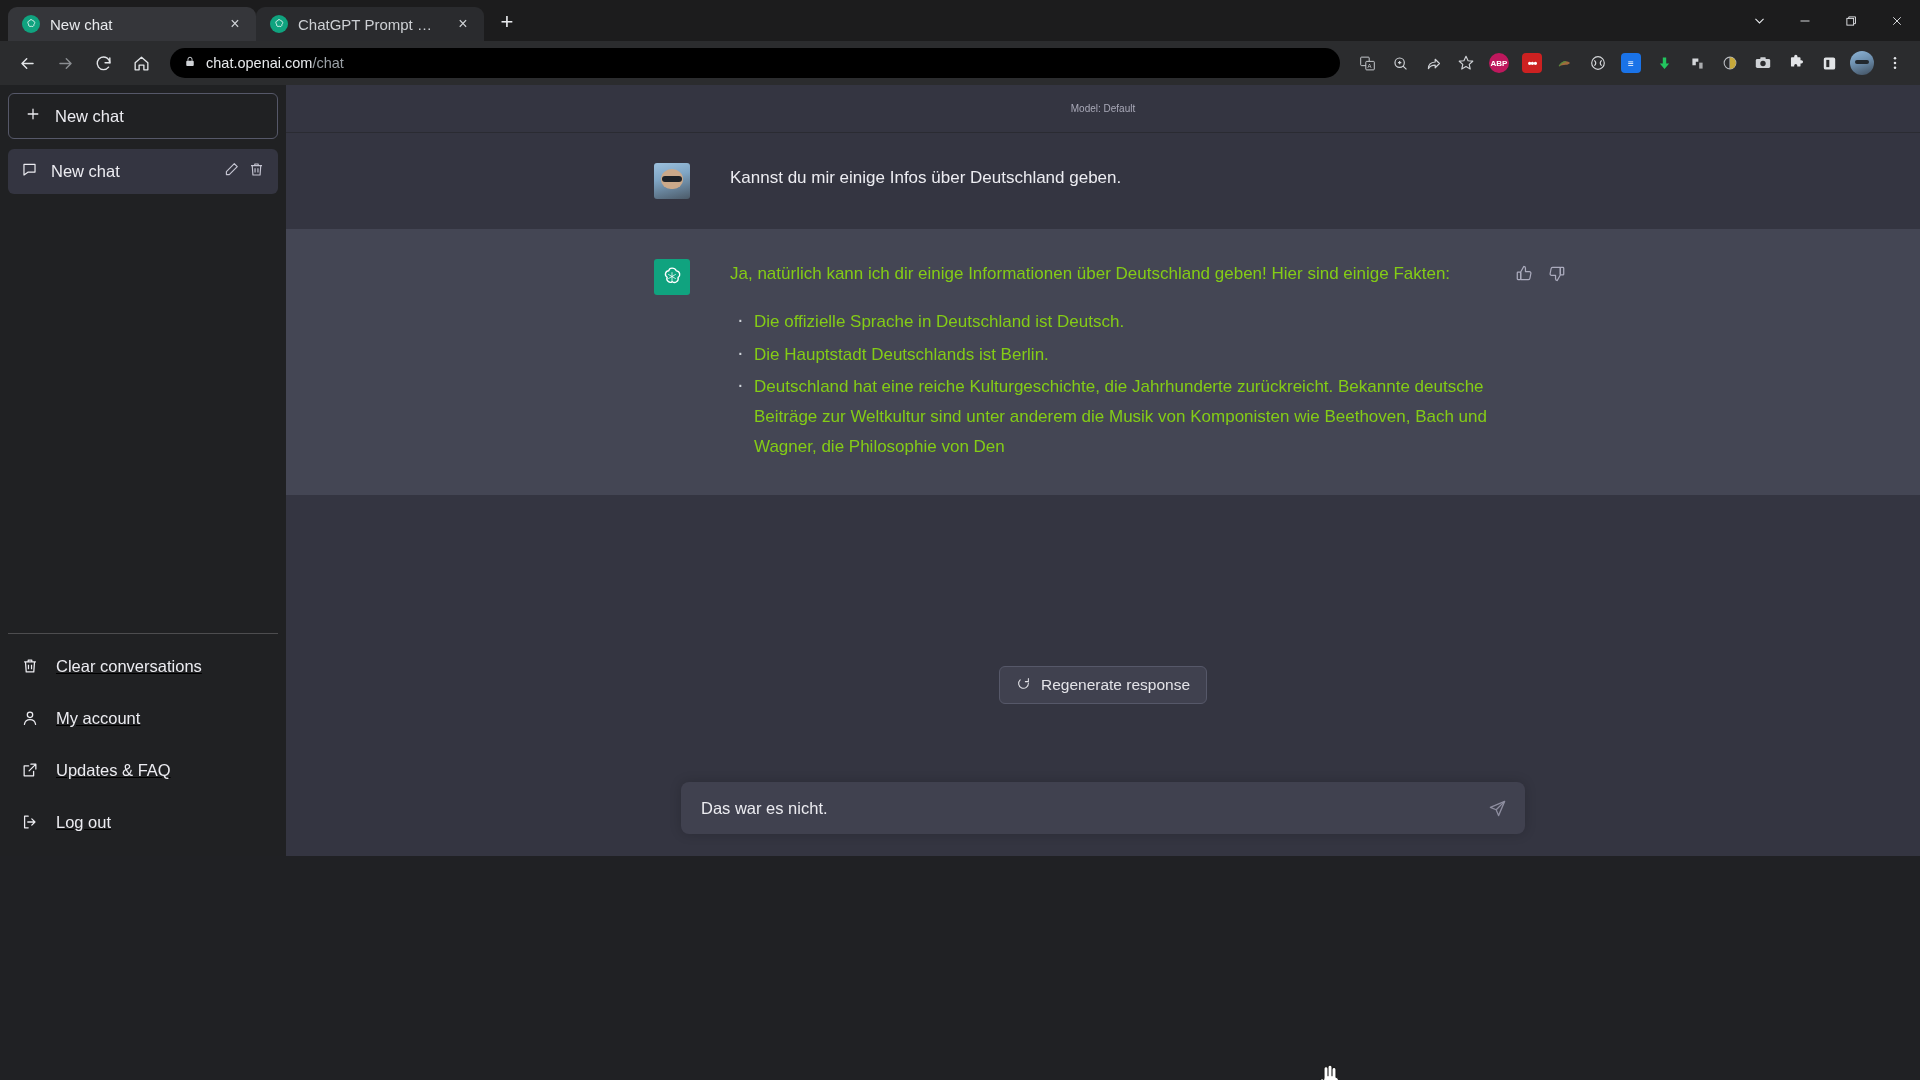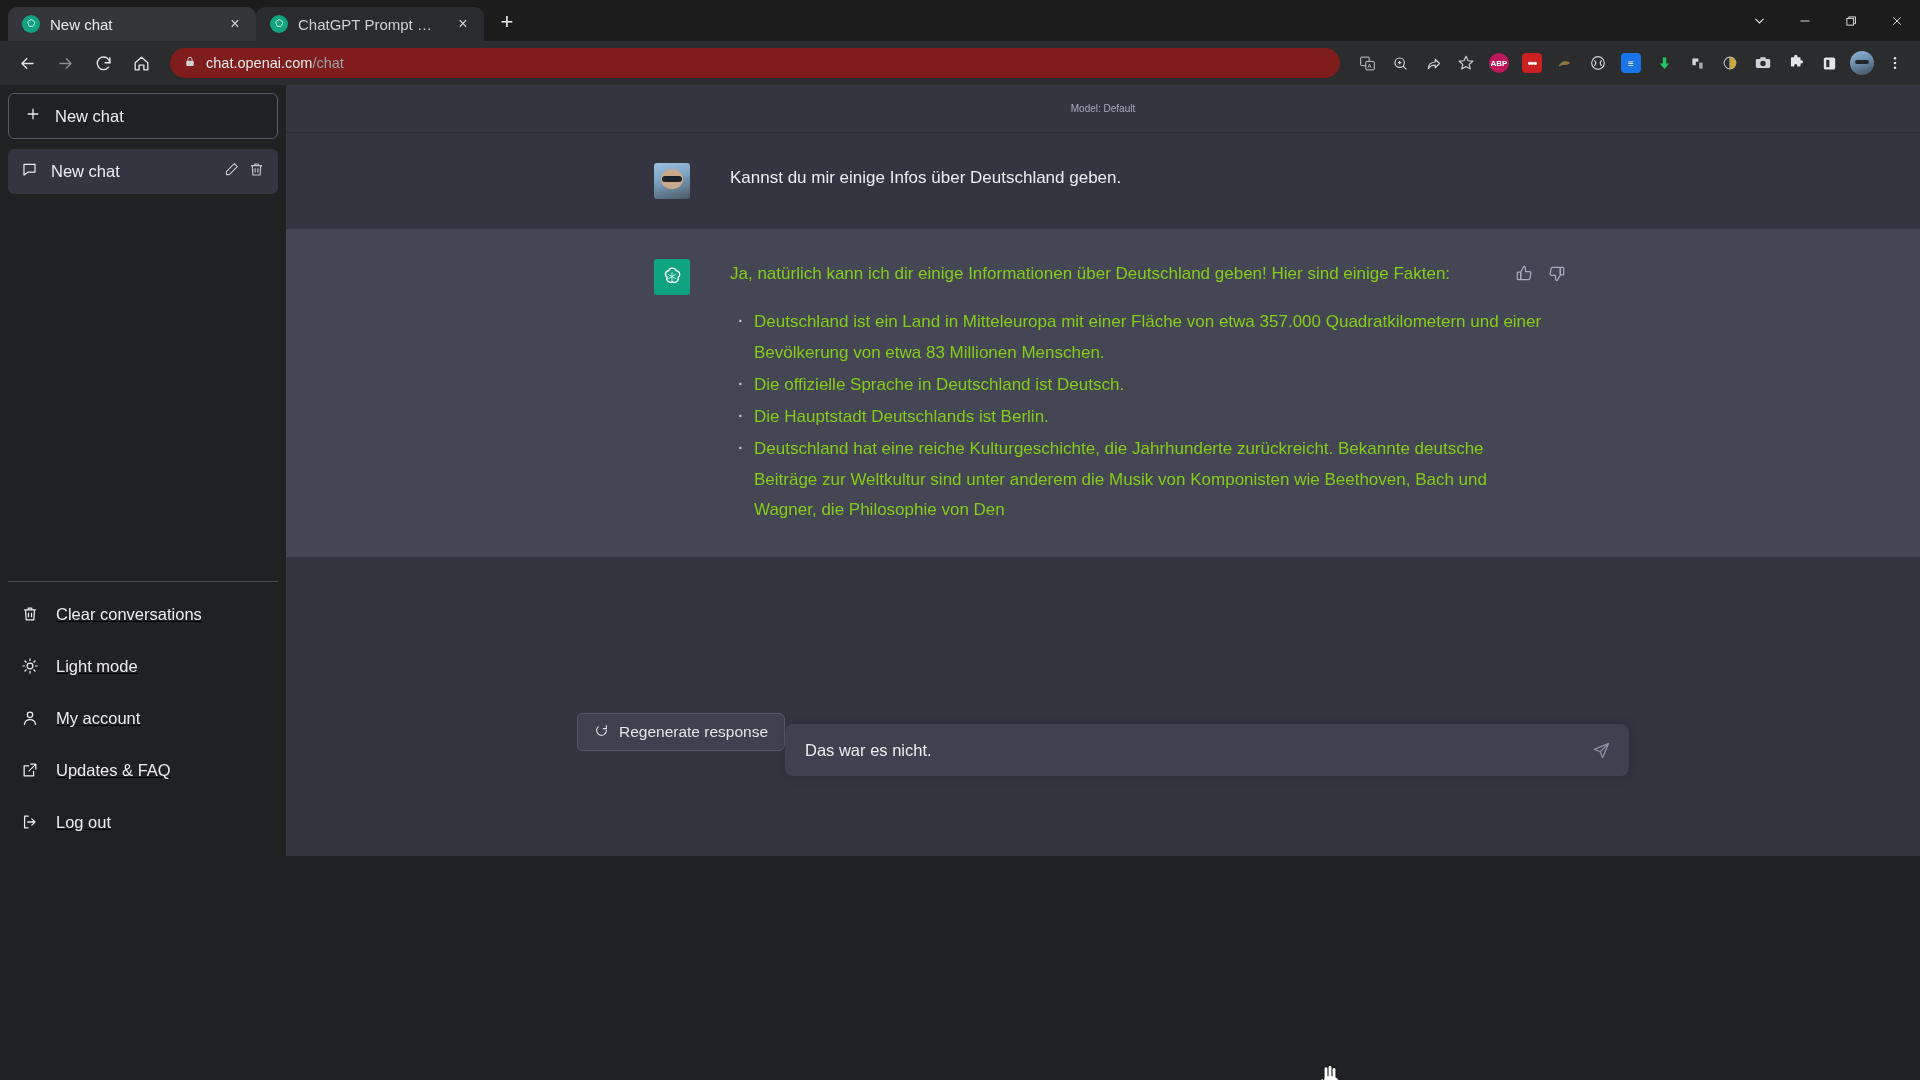--- a/index.html
+++ b/index.html
@@ -51,21 +51,21 @@
   .toolbar {
     height: 44px; background: #2b2c2e; display: flex; align-items: center;
     padding: 0 10px; gap: 4px; flex: none;
   }
   .nav-btn {
     width: 34px; height: 34px; display: flex; align-items: center;
     justify-content: center; color: #d6d8db; flex: none;
   }
   .nav-btn.dim { color: #8a8d91; }
   .omnibox {
-    flex: 1; height: 30px; background: #7f1d1d; border-radius: 16px;
+    flex: 1; height: 30px; background: #000000; border-radius: 16px;
     display: flex; align-items: center; padding: 0 14px; gap: 10px;
     margin: 7px 8px; font-size: 14.5px; color: #e8eaed; min-width: 0;
   }
   .url-main { color: #e8eaed; }
   .url-path { color: #9aa0a6; }
   .tb-icons { display: flex; align-items: center; gap: 3px; flex: none; }
   .tb-icon {
     width: 30px; height: 30px; display: flex; align-items: center;
     justify-content: center; color: #cfd2d6; flex: none; position: relative;
   }
@@ -157,22 +157,22 @@
     font-size: 20px; color: #d1d5db;
   }
   .feedback {
     position: absolute; right: 40px; top: 32px; display: flex; gap: 8px; color: #acacbe;
   }
   .fb-btn { width: 24px; height: 24px; display: flex; align-items: center; justify-content: center; }
 
   
   .composer-area {
     position: absolute; left: 0; right: 0; bottom: 0; height: 190px;
-    display: flex; flex-direction: row; align-items: center;
-    justify-content: center; padding-bottom: 22px; pointer-events: none;
+    display: flex; flex-direction: column; align-items: center;
+    justify-content: space-between; padding-bottom: 22px; pointer-events: none;
   }
   .regen-btn {
     background: #40414f; border: 1px solid #565869; border-radius: 6px;
     height: 38px; display: inline-flex; align-items: center; gap: 10px;
     padding: 0 16px; color: #e3e3e8; font-size: 15.5px; margin-bottom: 36px;
     pointer-events: auto;
   }
   .composer {
     width: 844px; height: 52px; background: #40414f; border-radius: 8px;
     display: flex; align-items: center; padding: 0 48px 0 20px;
@@ -407,29 +407,20 @@
         <div class="sb-item">
           <span class="sb-icon">
             <svg width="18" height="18" viewBox="0 0 20 20" fill="none" stroke="#ececf1" stroke-width="1.4" stroke-linejoin="round">
                 <path d="M3.5 5.5h13M8 5.5V3.5h4v2M5 5.5l.8 11h8.4l.8-11M8.3 8.5v5M11.7 8.5v5"></path>
               </svg>
           </span>
           <span>Clear conversations</span>
         </div>
         <div class="sb-item">
           <span class="sb-icon">
-            <svg width="18" height="18" viewBox="0 0 20 20" fill="none" stroke="#ececf1" stroke-width="1.35" stroke-linecap="round">
-                <circle cx="10" cy="10" r="3.2"></circle>
-                <path d="M10 2v2M10 16v2M2 10h2M16 10h2M4.4 4.4l1.4 1.4M14.2 14.2l1.4 1.4M15.6 4.4l-1.4 1.4M5.8 14.2l-1.4 1.4"></path>
-              </svg>
-          </span>
-          <span>Light mode</span>
-        </div>
-        <div class="sb-item">
-          <span class="sb-icon">
             <svg width="18" height="18" viewBox="0 0 20 20" fill="none" stroke="#ececf1" stroke-width="1.4" stroke-linecap="round">
                 <circle cx="10" cy="6.5" r="3"></circle>
                 <path d="M3.8 17c.6-3.4 3.1-5.2 6.2-5.2s5.6 1.8 6.2 5.2"></path>
               </svg>
           </span>
           <span>My account</span>
         </div>
         <div class="sb-item">
           <span class="sb-icon">
             <svg width="18" height="18" viewBox="0 0 20 20" fill="none" stroke="#ececf1" stroke-width="1.4" stroke-linecap="round" stroke-linejoin="round">
@@ -469,21 +460,20 @@
           <div class="msg-inner">
             <div class="av bot">
               <svg width="24" height="24" viewBox="0 0 24 24" fill="none" stroke="#fff" stroke-width="1.35" stroke-linejoin="round">
                 <path d="M12 3.1c2.05 0 3.72 1.22 4.32 2.7 1.64.1 3.05 1.33 3.36 2.96.31 1.63-.5 3.07-1.64 3.8.43 1.55-.1 3.28-1.53 4.2-1.33.92-2.98.82-4.1-.1-1.33.92-3.17.8-4.4-.3-1.23-1.13-1.44-2.77-.82-4.1-1.33-.82-2.05-2.46-1.64-4 .41-1.54 1.74-2.56 3.28-2.56C9.05 4.2 10.47 3.1 12 3.1z"></path>
                 <path d="M12 7.2v9.6M8.2 9.3l7.6 4.4M15.8 9.3l-7.6 4.4" stroke-width=".9" opacity=".85"></path>
               </svg>
             </div>
             <div class="msg-body">
               <p>Ja, natürlich kann ich dir einige Informationen über Deutschland geben! Hier sind einige Fakten:</p>
               <ul>
-                <li>Deutschland ist ein Land in Mitteleuropa mit einer Fläche von etwa 357.000 Quadratkilometern und einer Bevölkerung von etwa 83 Millionen Menschen.</li>
                 <li>Die offizielle Sprache in Deutschland ist Deutsch.</li>
                 <li>Die Hauptstadt Deutschlands ist Berlin.</li>
                 <li>Deutschland hat eine reiche Kulturgeschichte, die Jahrhunderte zurückreicht. Bekannte deutsche Beiträge zur Weltkultur sind unter anderem die Musik von Komponisten wie Beethoven, Bach und Wagner, die Philosophie von Den</li>
               </ul>
             </div>
             <div class="feedback">
               <span class="fb-btn">
                 <svg width="19" height="19" viewBox="0 0 20 20" fill="none" stroke="#acacbe" stroke-width="1.3" stroke-linejoin="round">
                     <path d="M6 8.5L9.2 2.6c1 0 1.8.8 1.8 1.8V8h4.1c1 0 1.8 1 1.6 2l-1 5c-.1.8-.8 1.4-1.6 1.4H6z"></path>
                     <rect x="2.4" y="8.5" width="3.6" height="7.9" rx=".8"></rect>

